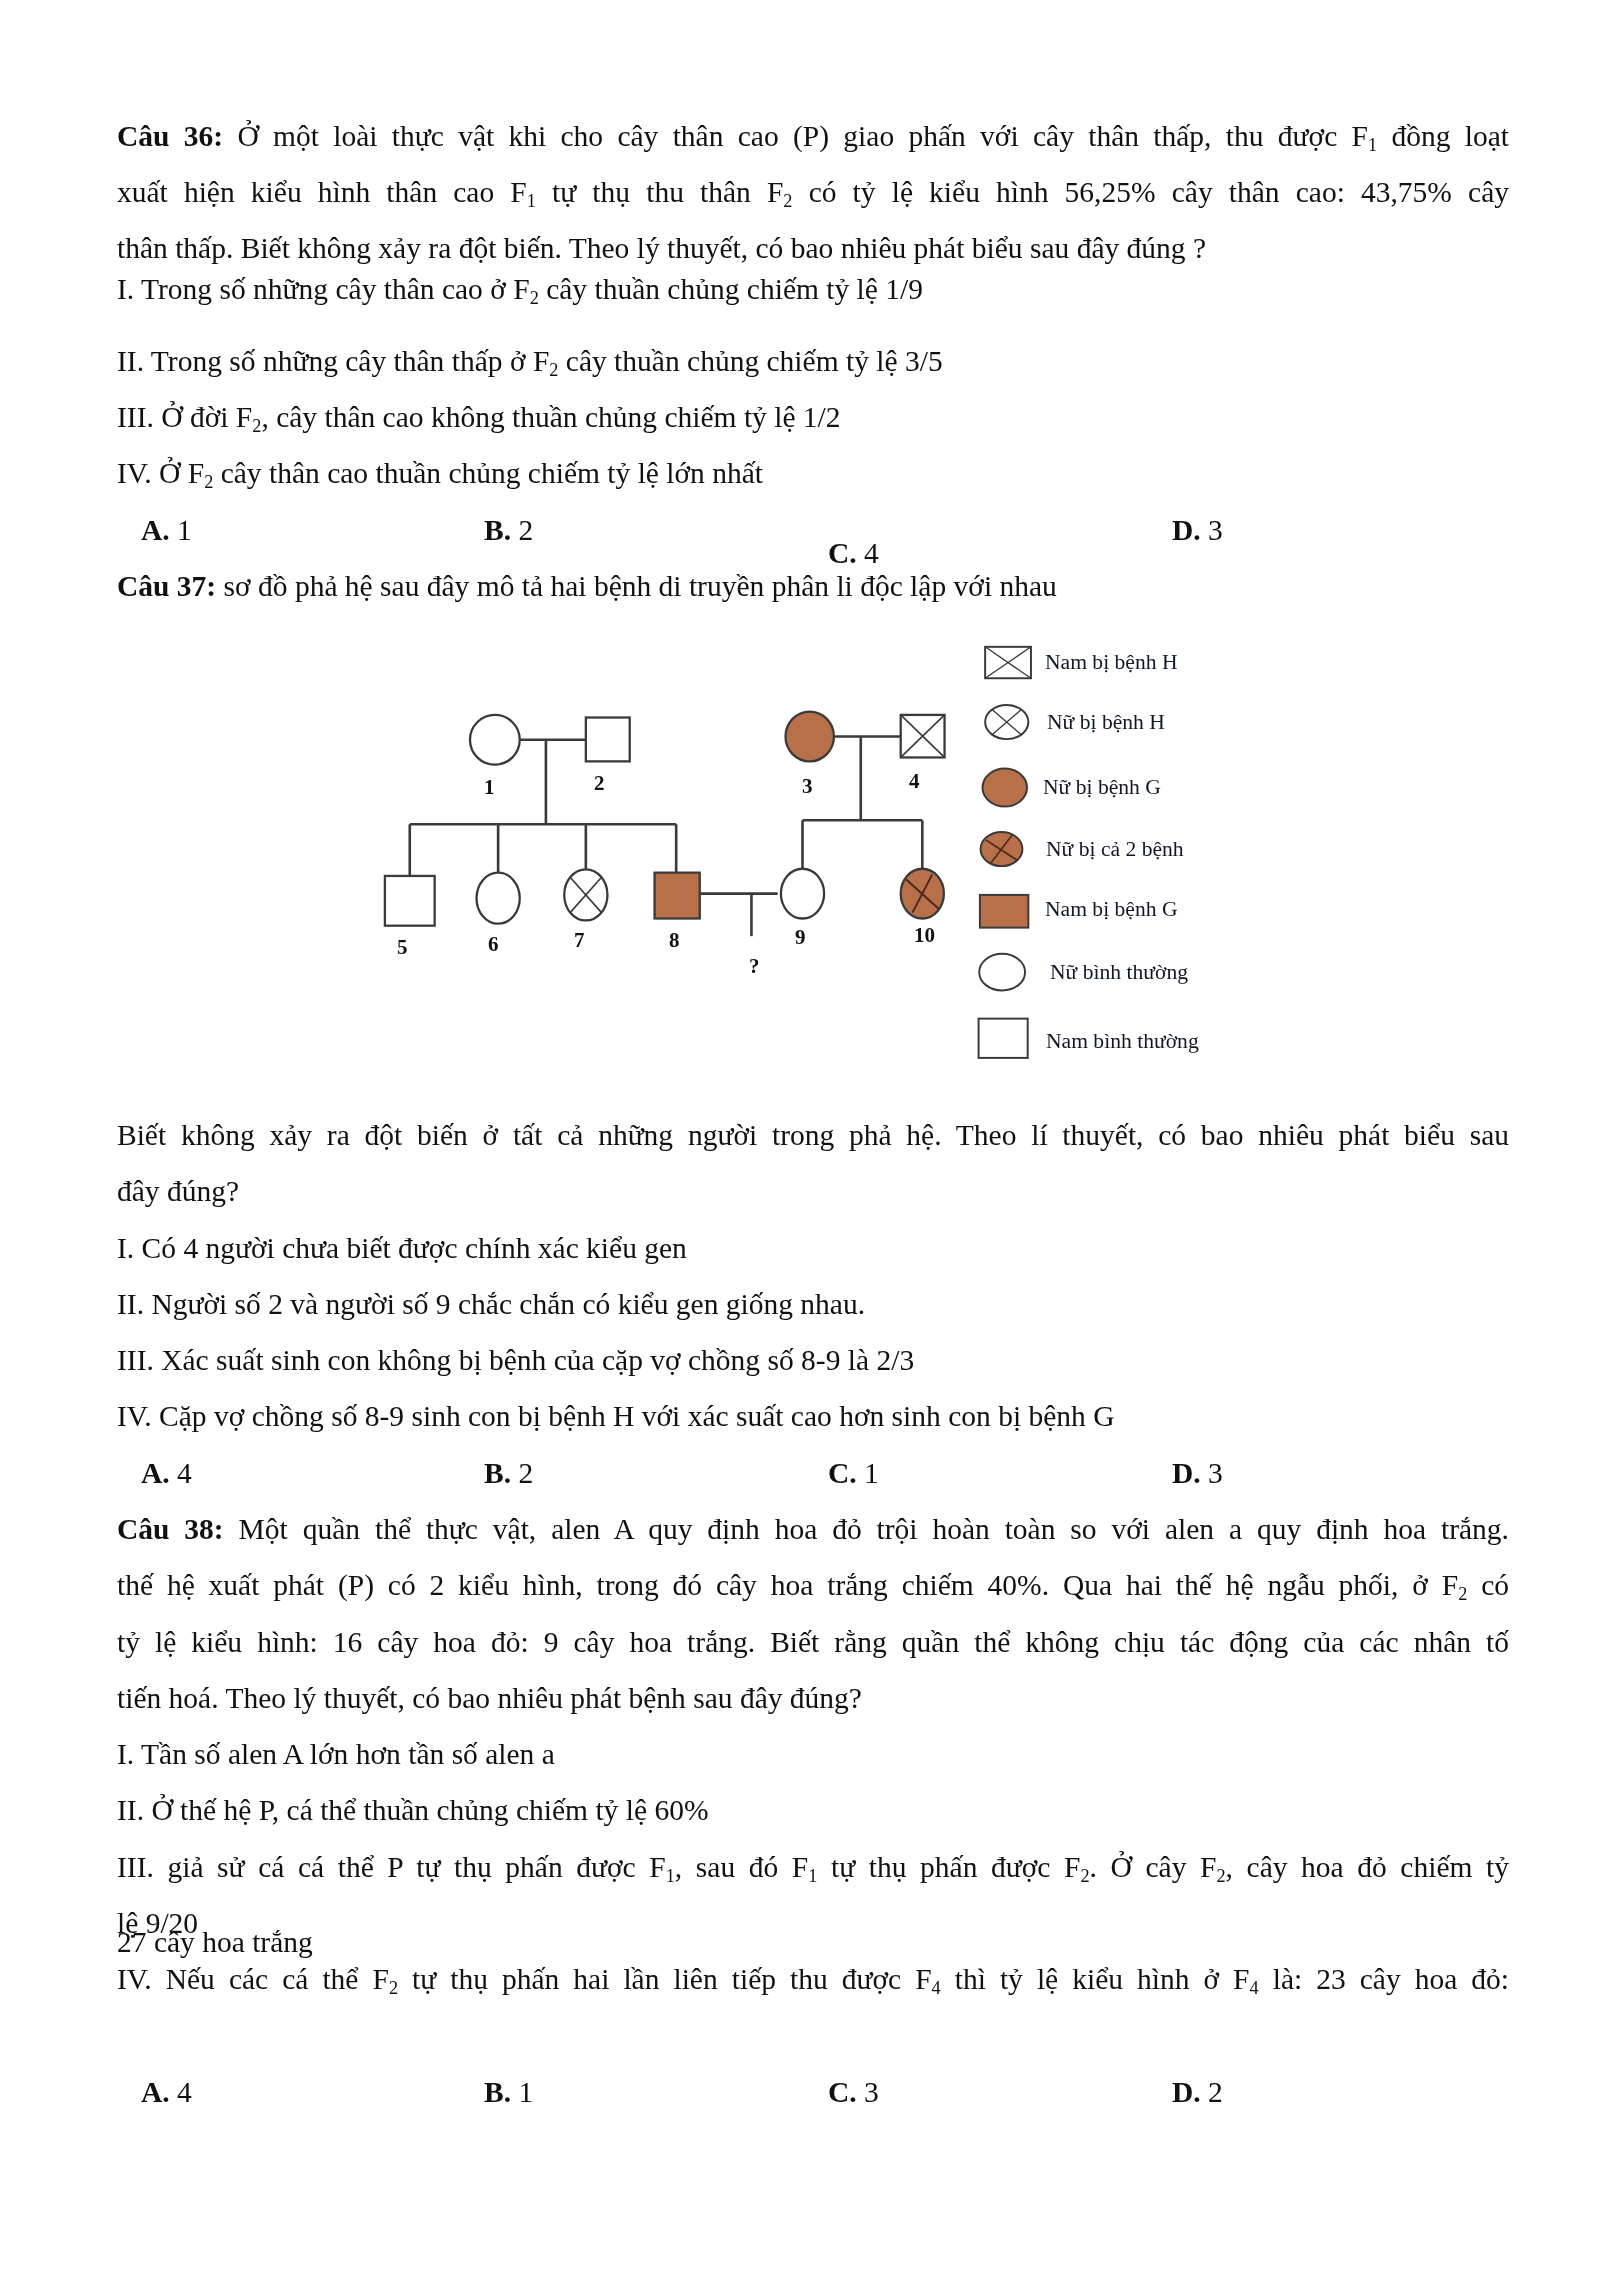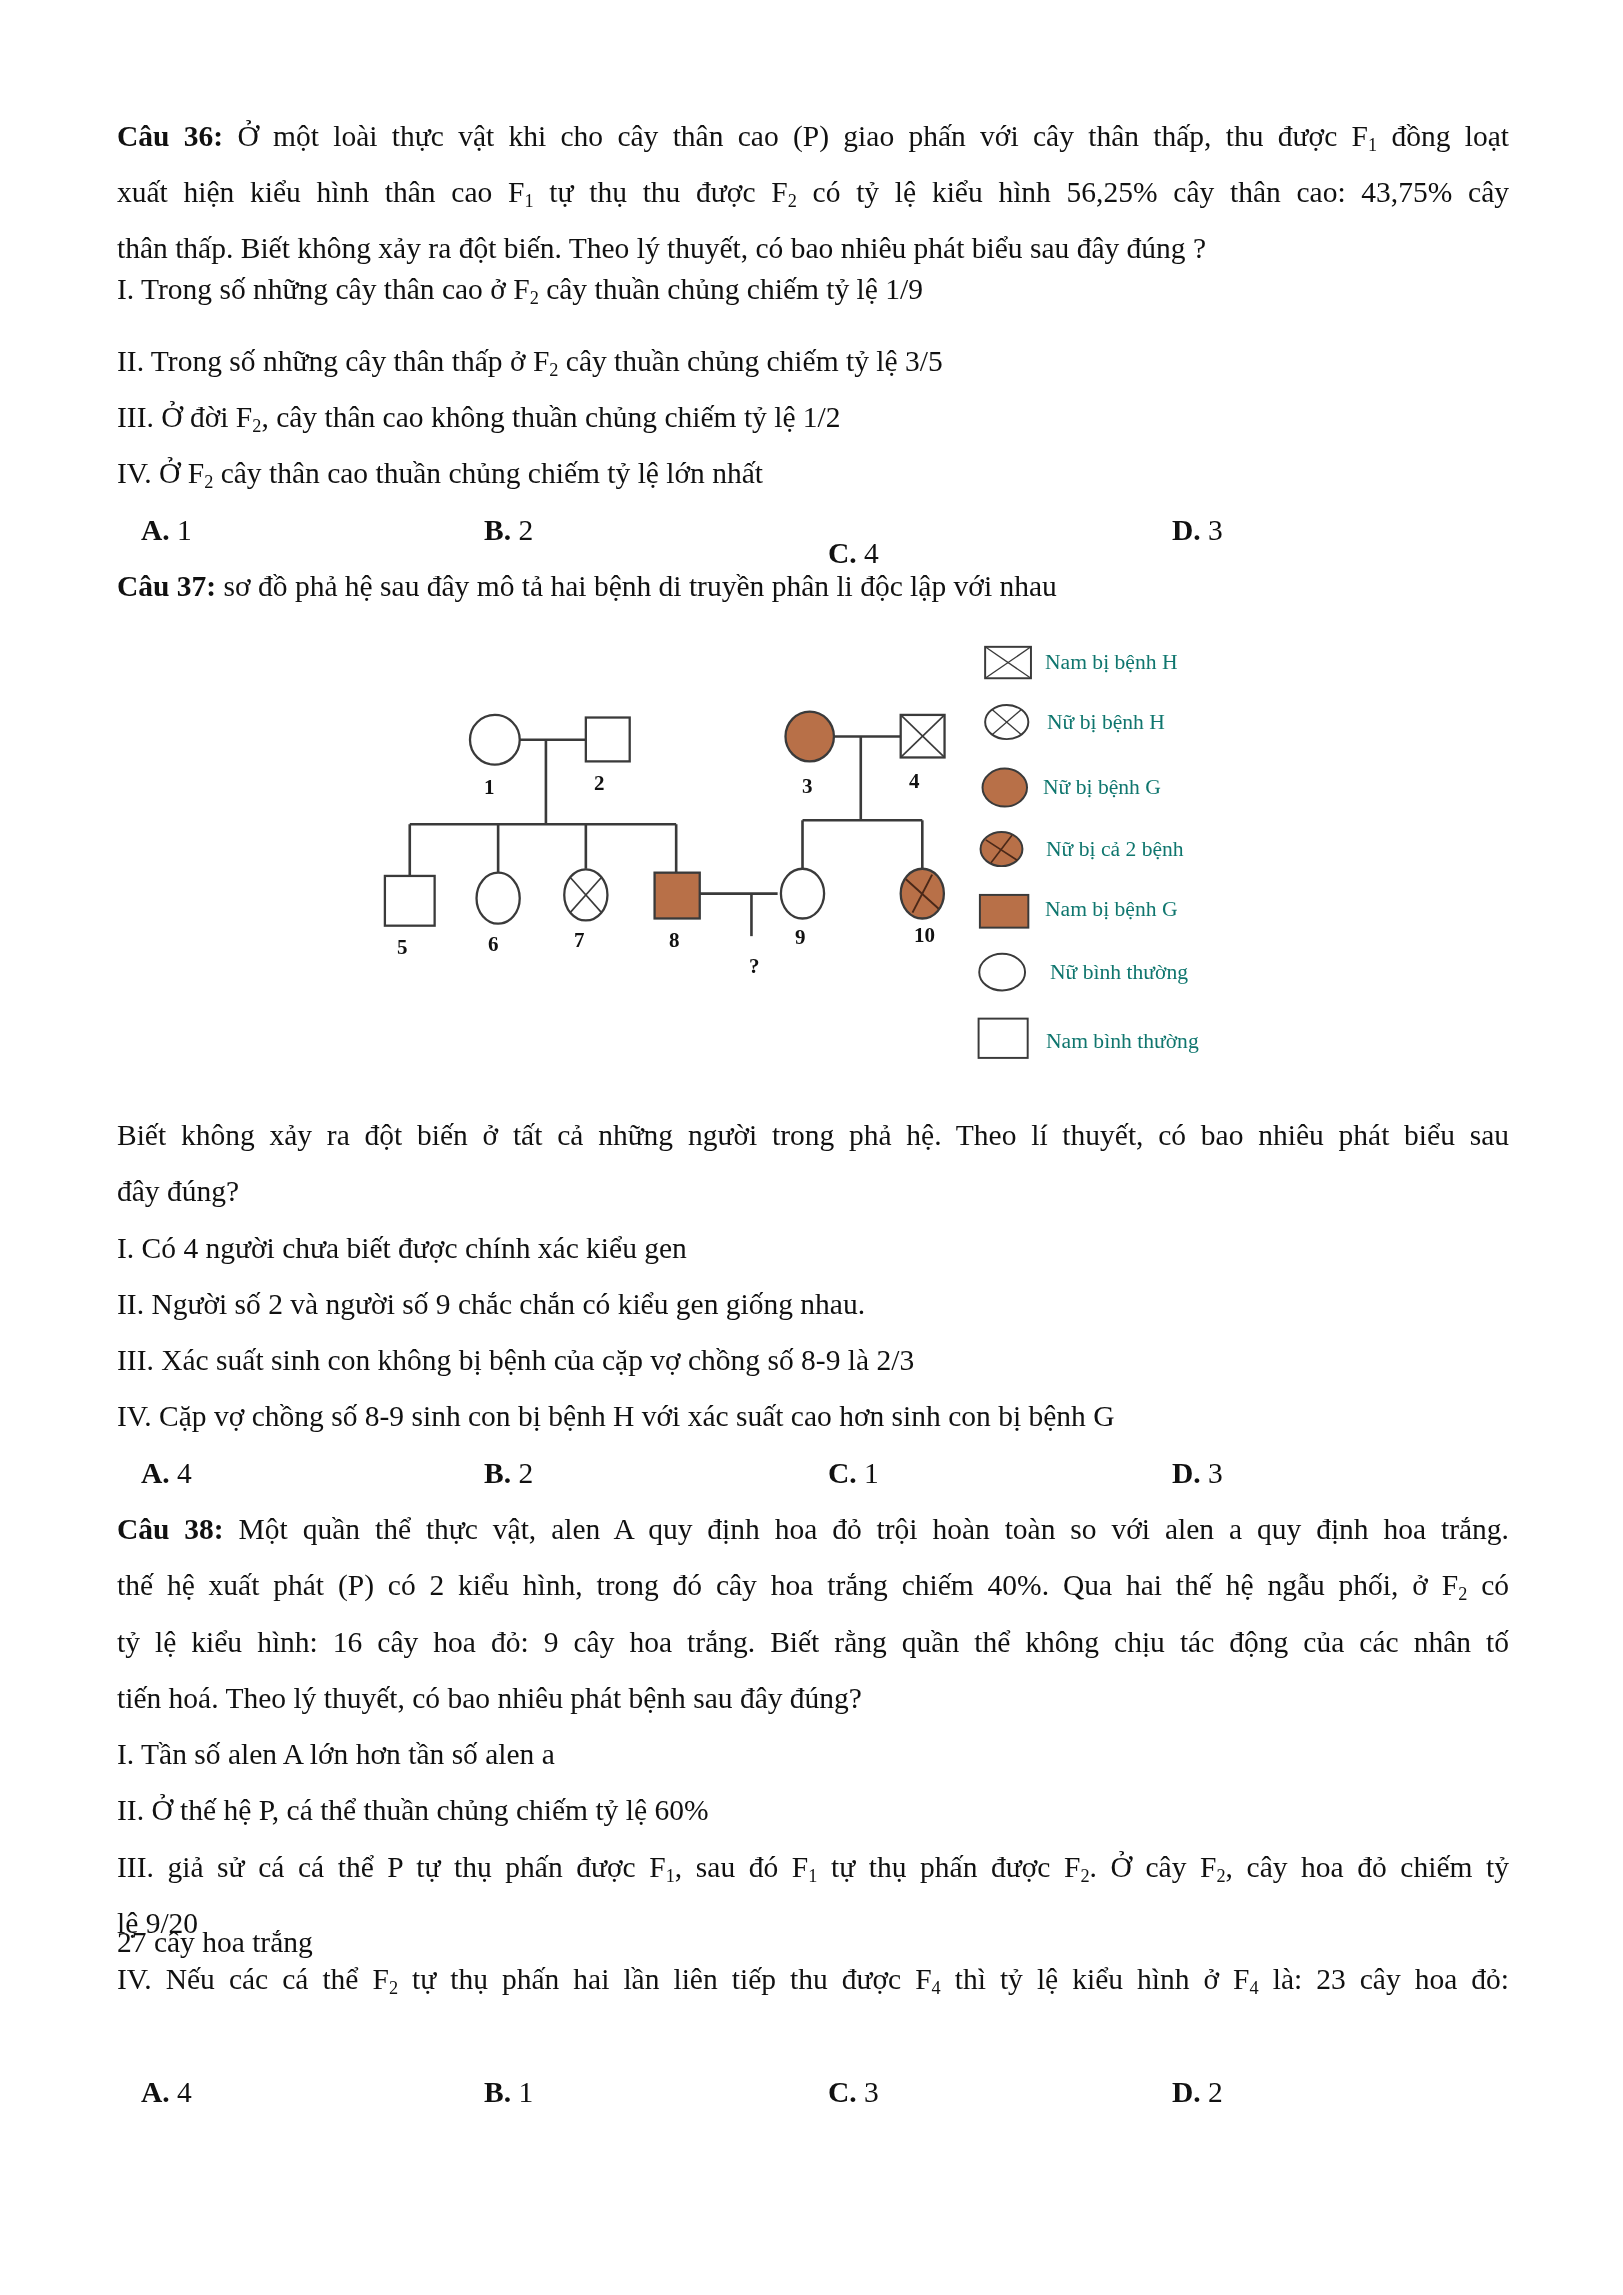--- a/index.html
+++ b/index.html
@@ -5,31 +5,31 @@
   html, body { margin: 0; padding: 0; background: #ffffff; }
   body { width: 1624px; height: 2295px; position: relative; overflow: hidden;
          font-family: "Liberation Serif", "DejaVu Serif", serif; color: #111; }
   .line { position: absolute; left: 117px; font-size: 29.5px; line-height: 39px; white-space: nowrap; }
   .just { width: 1392px; text-align: justify; text-align-last: justify; white-space: normal; }
   .b { font-weight: bold; }
   sub { font-size: 18.3px; vertical-align: -5.2px; line-height: 0; }
   .opt { position: absolute; font-size: 29.5px; line-height: 39px; white-space: nowrap; }
   .opt .k { font-weight: bold; }
   #pedigree { position: absolute; left: 0; top: 0; }
-  .legend-text { position: absolute; font-size: 21.6px; line-height: 26px; white-space: nowrap; color: #0f766e; }
+  .legend-text { position: absolute; font-size: 21.6px; line-height: 26px; white-space: nowrap; color: #0f172a; }
   .num { position: absolute; font-size: 21px; font-weight: bold; line-height: 23.6px; color: #111; }
 </style>
 </head>
 <body>
 
 <div class="line just" style="top:117px;font-family:Liberation Serif, serif;">
   <span class="b">Câu 36:</span><span> Ở một loài thực vật khi cho cây thân cao (P) giao phấn với cây thân thấp, thu được F</span><sub>1</sub><span> đồng loạt</span>
 </div>
 <div class="line just" style="top:173px;">
-  <span>xuất hiện kiểu hình thân cao F</span><sub>1</sub><span> tự thụ thu được F</span><sub>2</sub><span> có tỷ lệ kiểu hình 56,25% cây thân cao: 43,75% cây</span>
+  <span>xuất hiện kiểu hình thân cao F</span><sub>1</sub><span> tự thụ thu thân F</span><sub>2</sub><span> có tỷ lệ kiểu hình 56,25% cây thân cao: 43,75% cây</span>
 </div>
 <div class="line" style="top:229px;">thân thấp. Biết không xảy ra đột biến. Theo lý thuyết, có bao nhiêu phát biểu sau đây đúng ?</div>
 
 <div class="line" style="top:270px;">
   <span>I. Trong số những cây thân cao ở F</span><sub>2</sub><span> cây thuần chủng chiếm tỷ lệ 1/9</span>
 </div>
 <div class="line" style="top:342px;">
   <span>II. Trong số những cây thân thấp ở F</span><sub>2</sub><span> cây thuần chủng chiếm tỷ lệ 3/5</span>
 </div>
 <div class="line" style="top:398px;">

